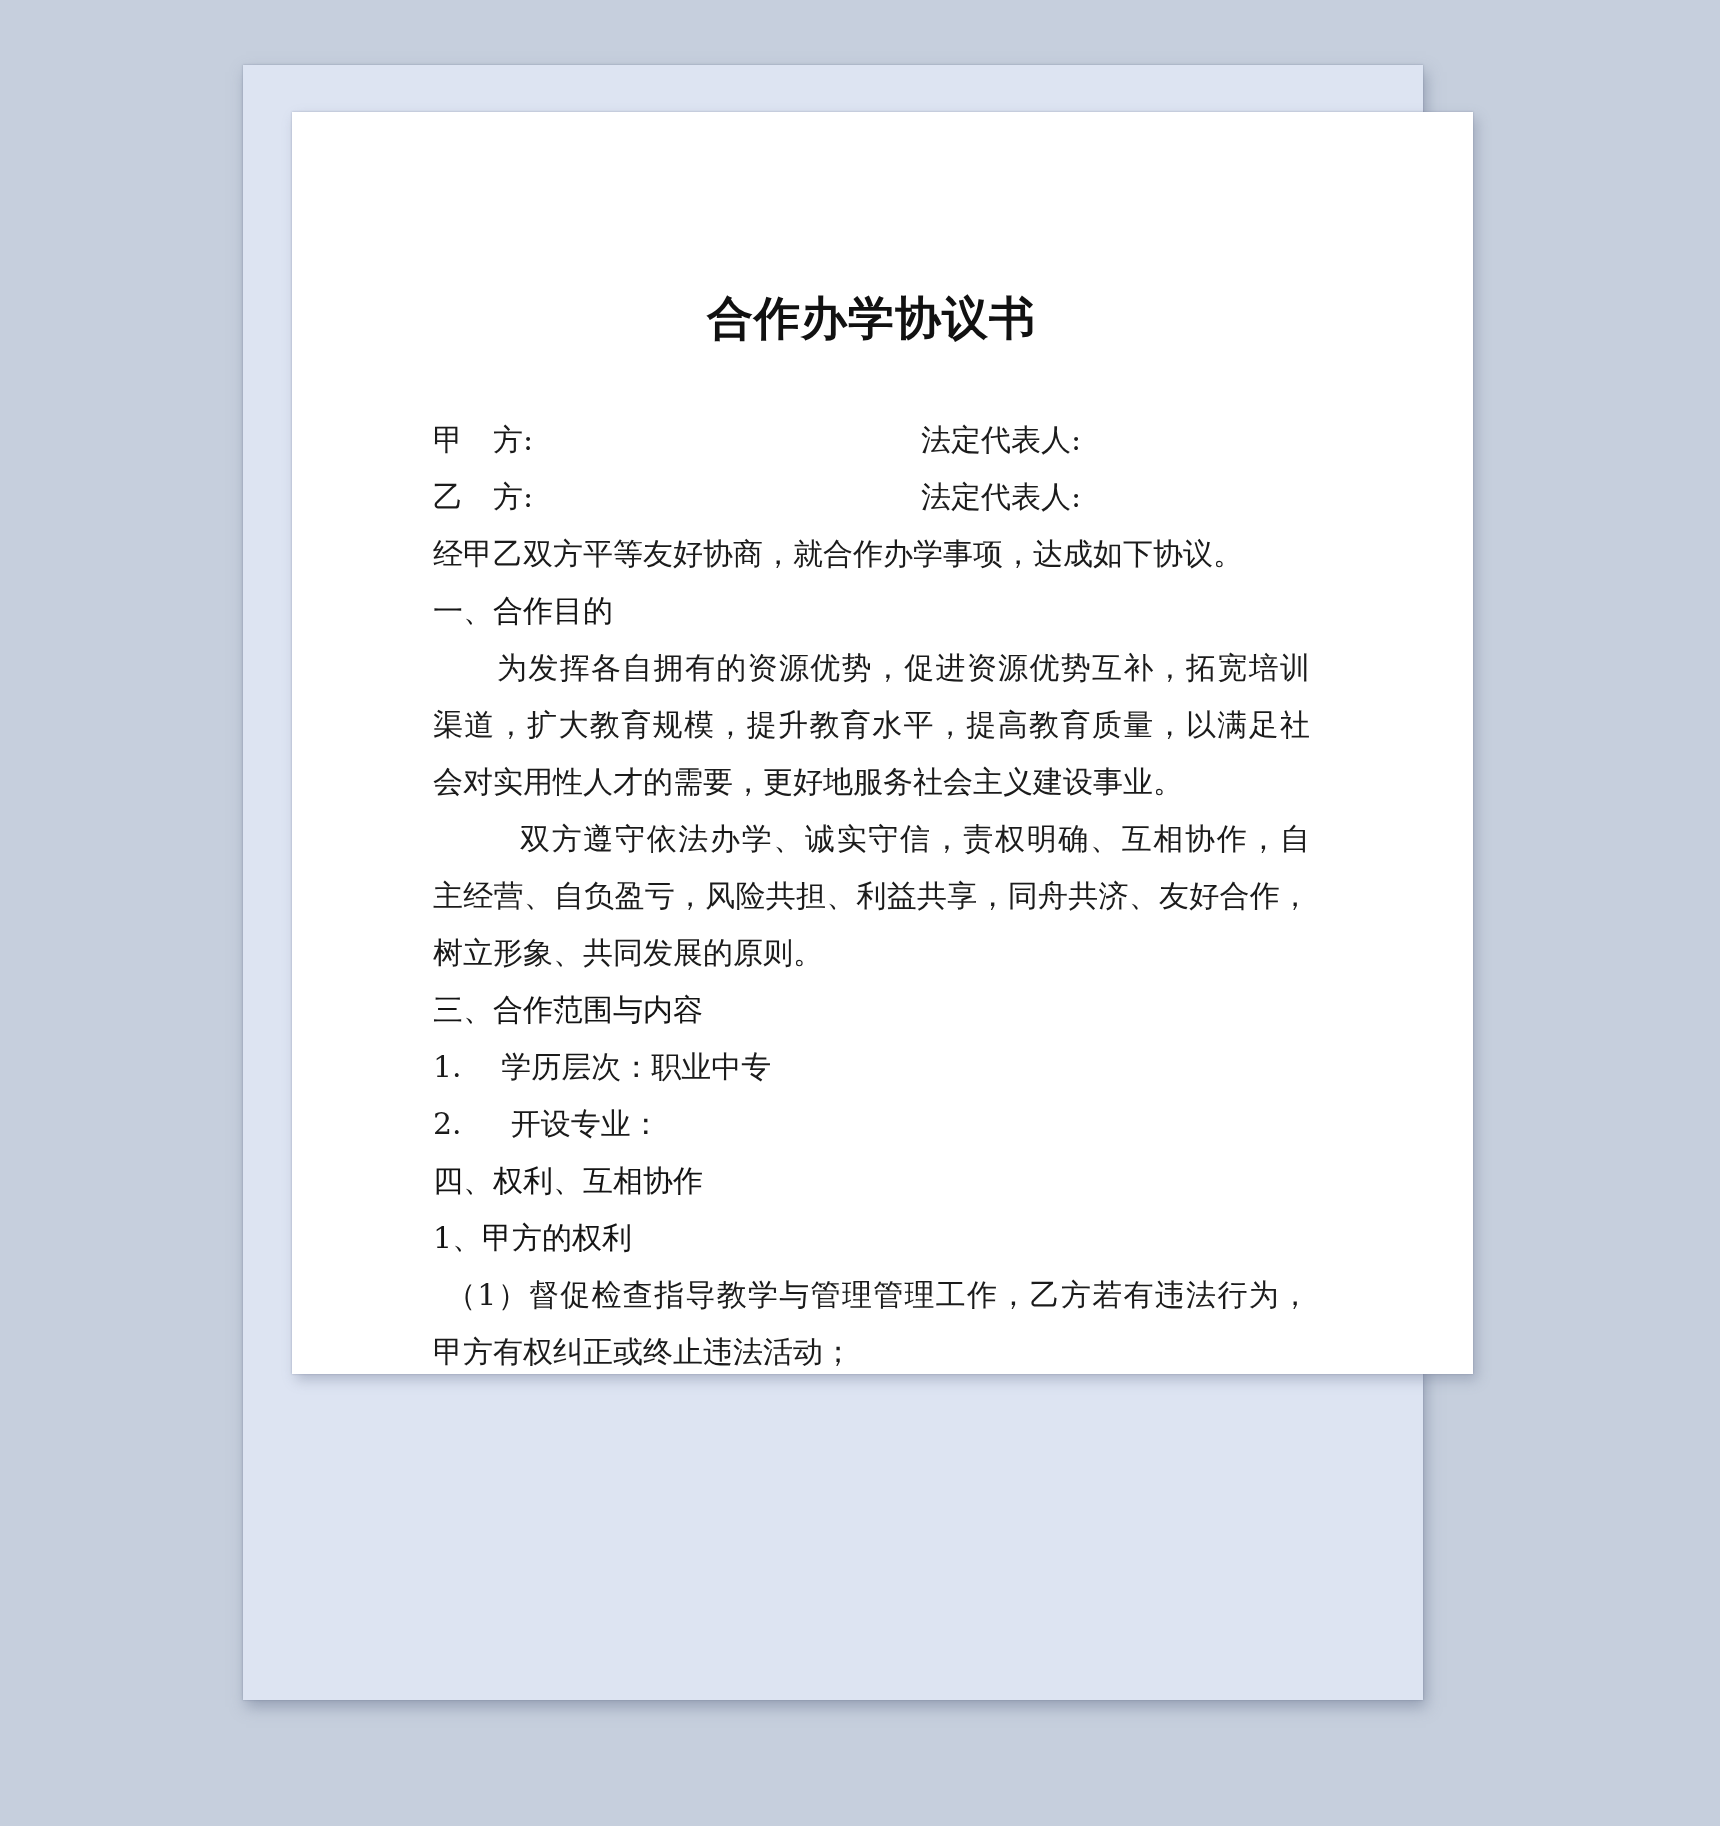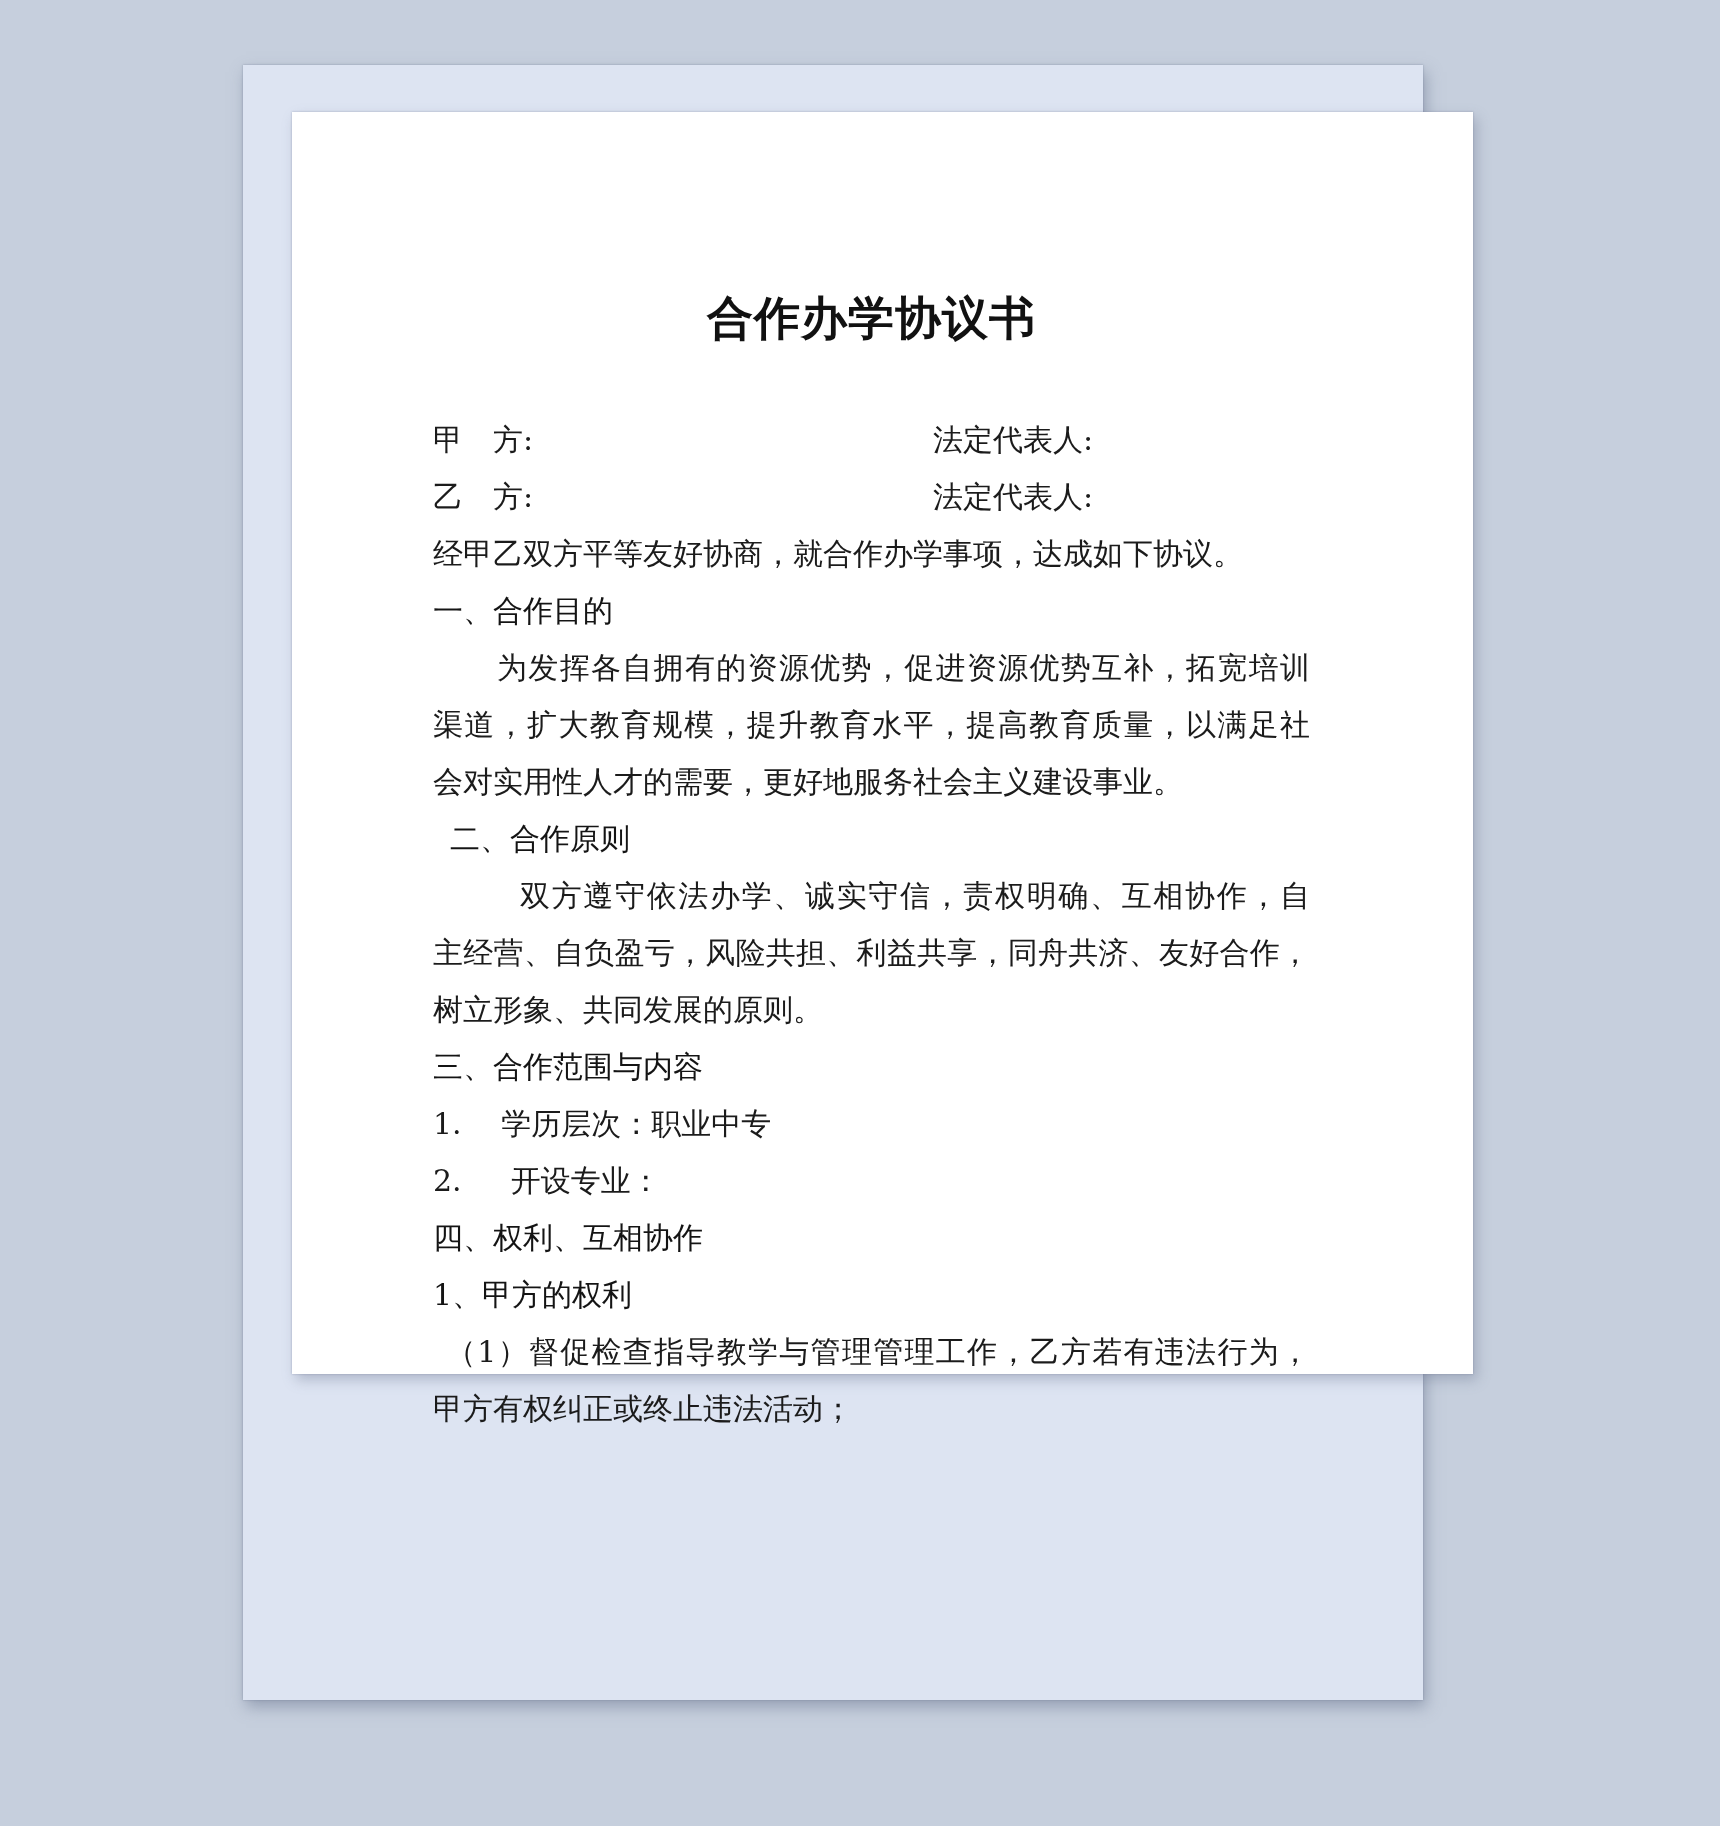--- a/index.html
+++ b/index.html
@@ -46,21 +46,20 @@
     margin-top: 62px;
     padding: 0 163px 0 141px;
     color: #1b1b1b;
   }
   .row {
     display: flex;
     font-size: 30px;
     line-height: 57px;
     height: 57px;
     white-space: pre;
-    gap: 12px;
   }
   .row .cell-a {
     width: 488px;
     flex: 0 0 488px;
   }
   .line {
     font-size: 30px;
     line-height: 57px;
     height: 57px;
     white-space: pre-wrap;
@@ -93,21 +92,20 @@
       <div class="row">
         <span class="cell-a">乙　方:</span>
         <span class="cell-b">法定代表人:</span>
       </div>
 
       <div class="line">经甲乙双方平等友好协商，就合作办学事项，达成如下协议。</div>
       <div class="line h">一、合作目的</div>
       <div class="line j ind2">为发挥各自拥有的资源优势，促进资源优势互补，拓宽培训</div>
       <div class="line j">渠道，扩大教育规模，提升教育水平，提高教育质量，以满足社</div>
       <div class="line">会对实用性人才的需要，更好地服务社会主义建设事业。</div>
-      <div class="line h indhalf">二、合作原则</div>
       <div class="line j ind3">双方遵守依法办学、诚实守信，责权明确、互相协作，自</div>
       <div class="line j">主经营、自负盈亏，风险共担、利益共享，同舟共济、友好合作，</div>
       <div class="line">树立形象、共同发展的原则。</div>
       <div class="line h">三、合作范围与内容</div>
       <div class="line">1.　 学历层次：职业中专</div>
       <div class="line">2.　  开设专业：</div>
       <div class="line h">四、权利、互相协作</div>
       <div class="line h">1、甲方的权利</div>
       <div class="line j indparen">（1）督促检查指导教学与管理管理工作，乙方若有违法行为，</div>
       <div class="line">甲方有权纠正或终止违法活动；</div>

